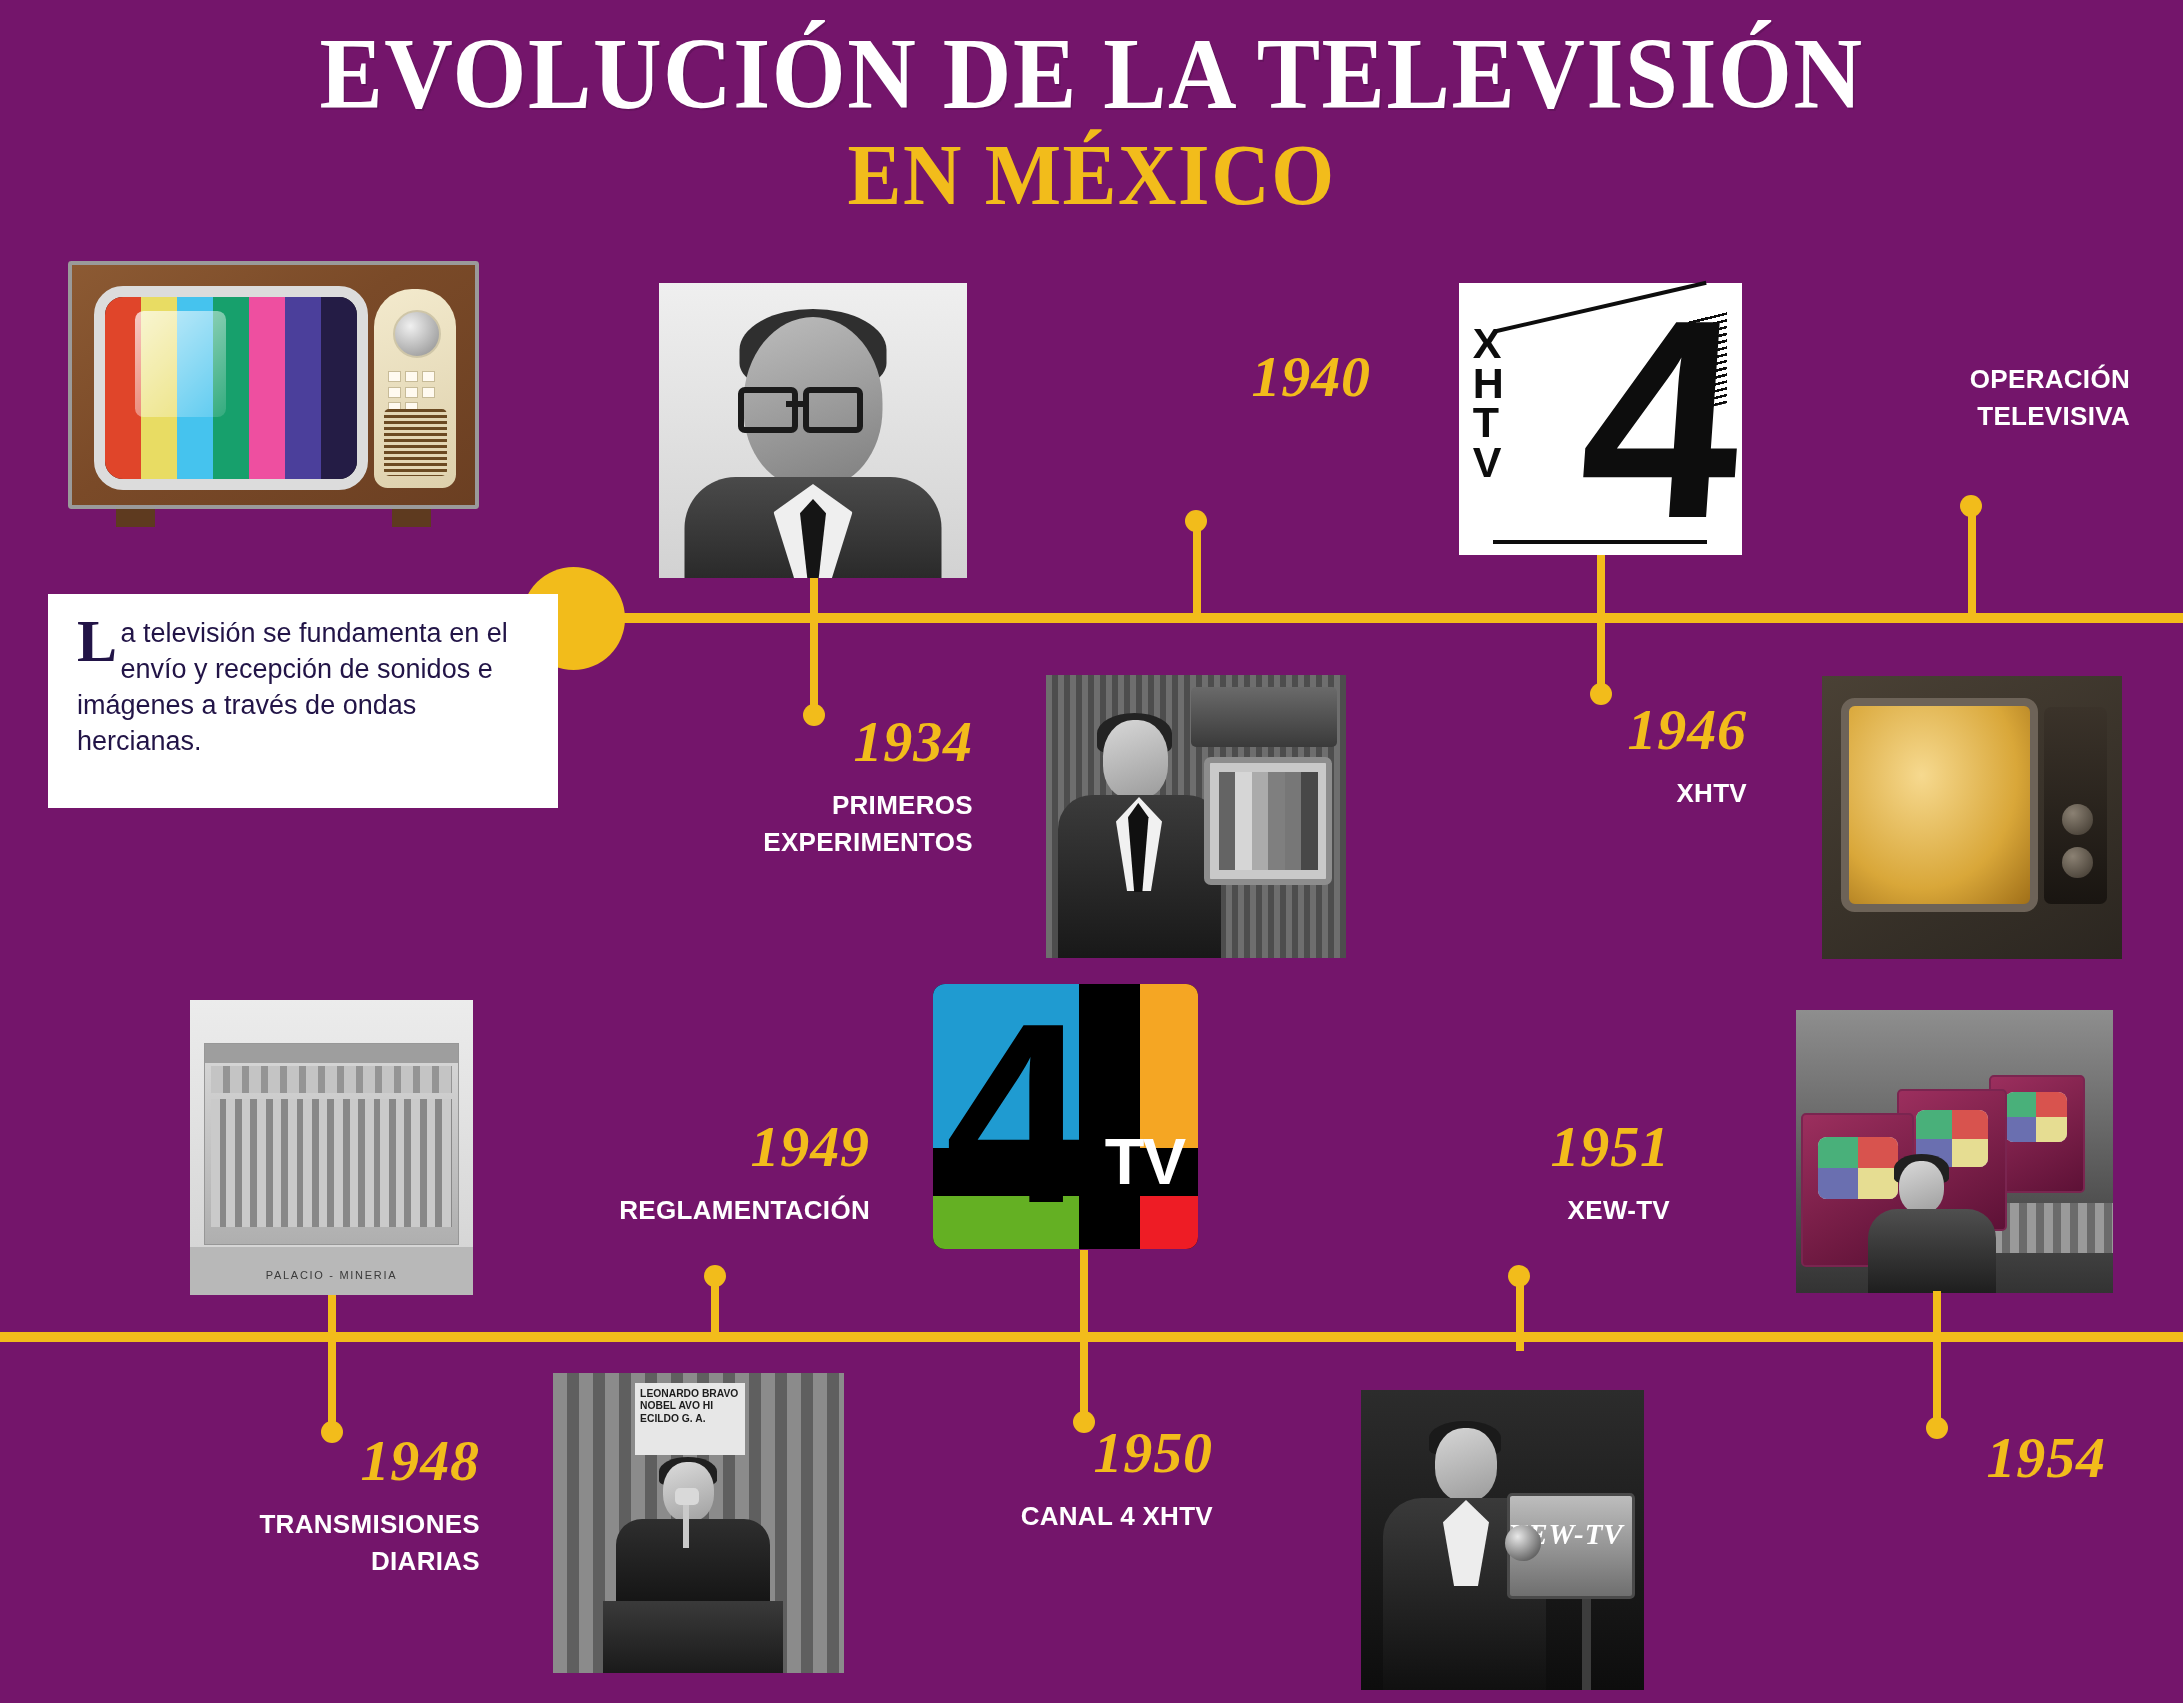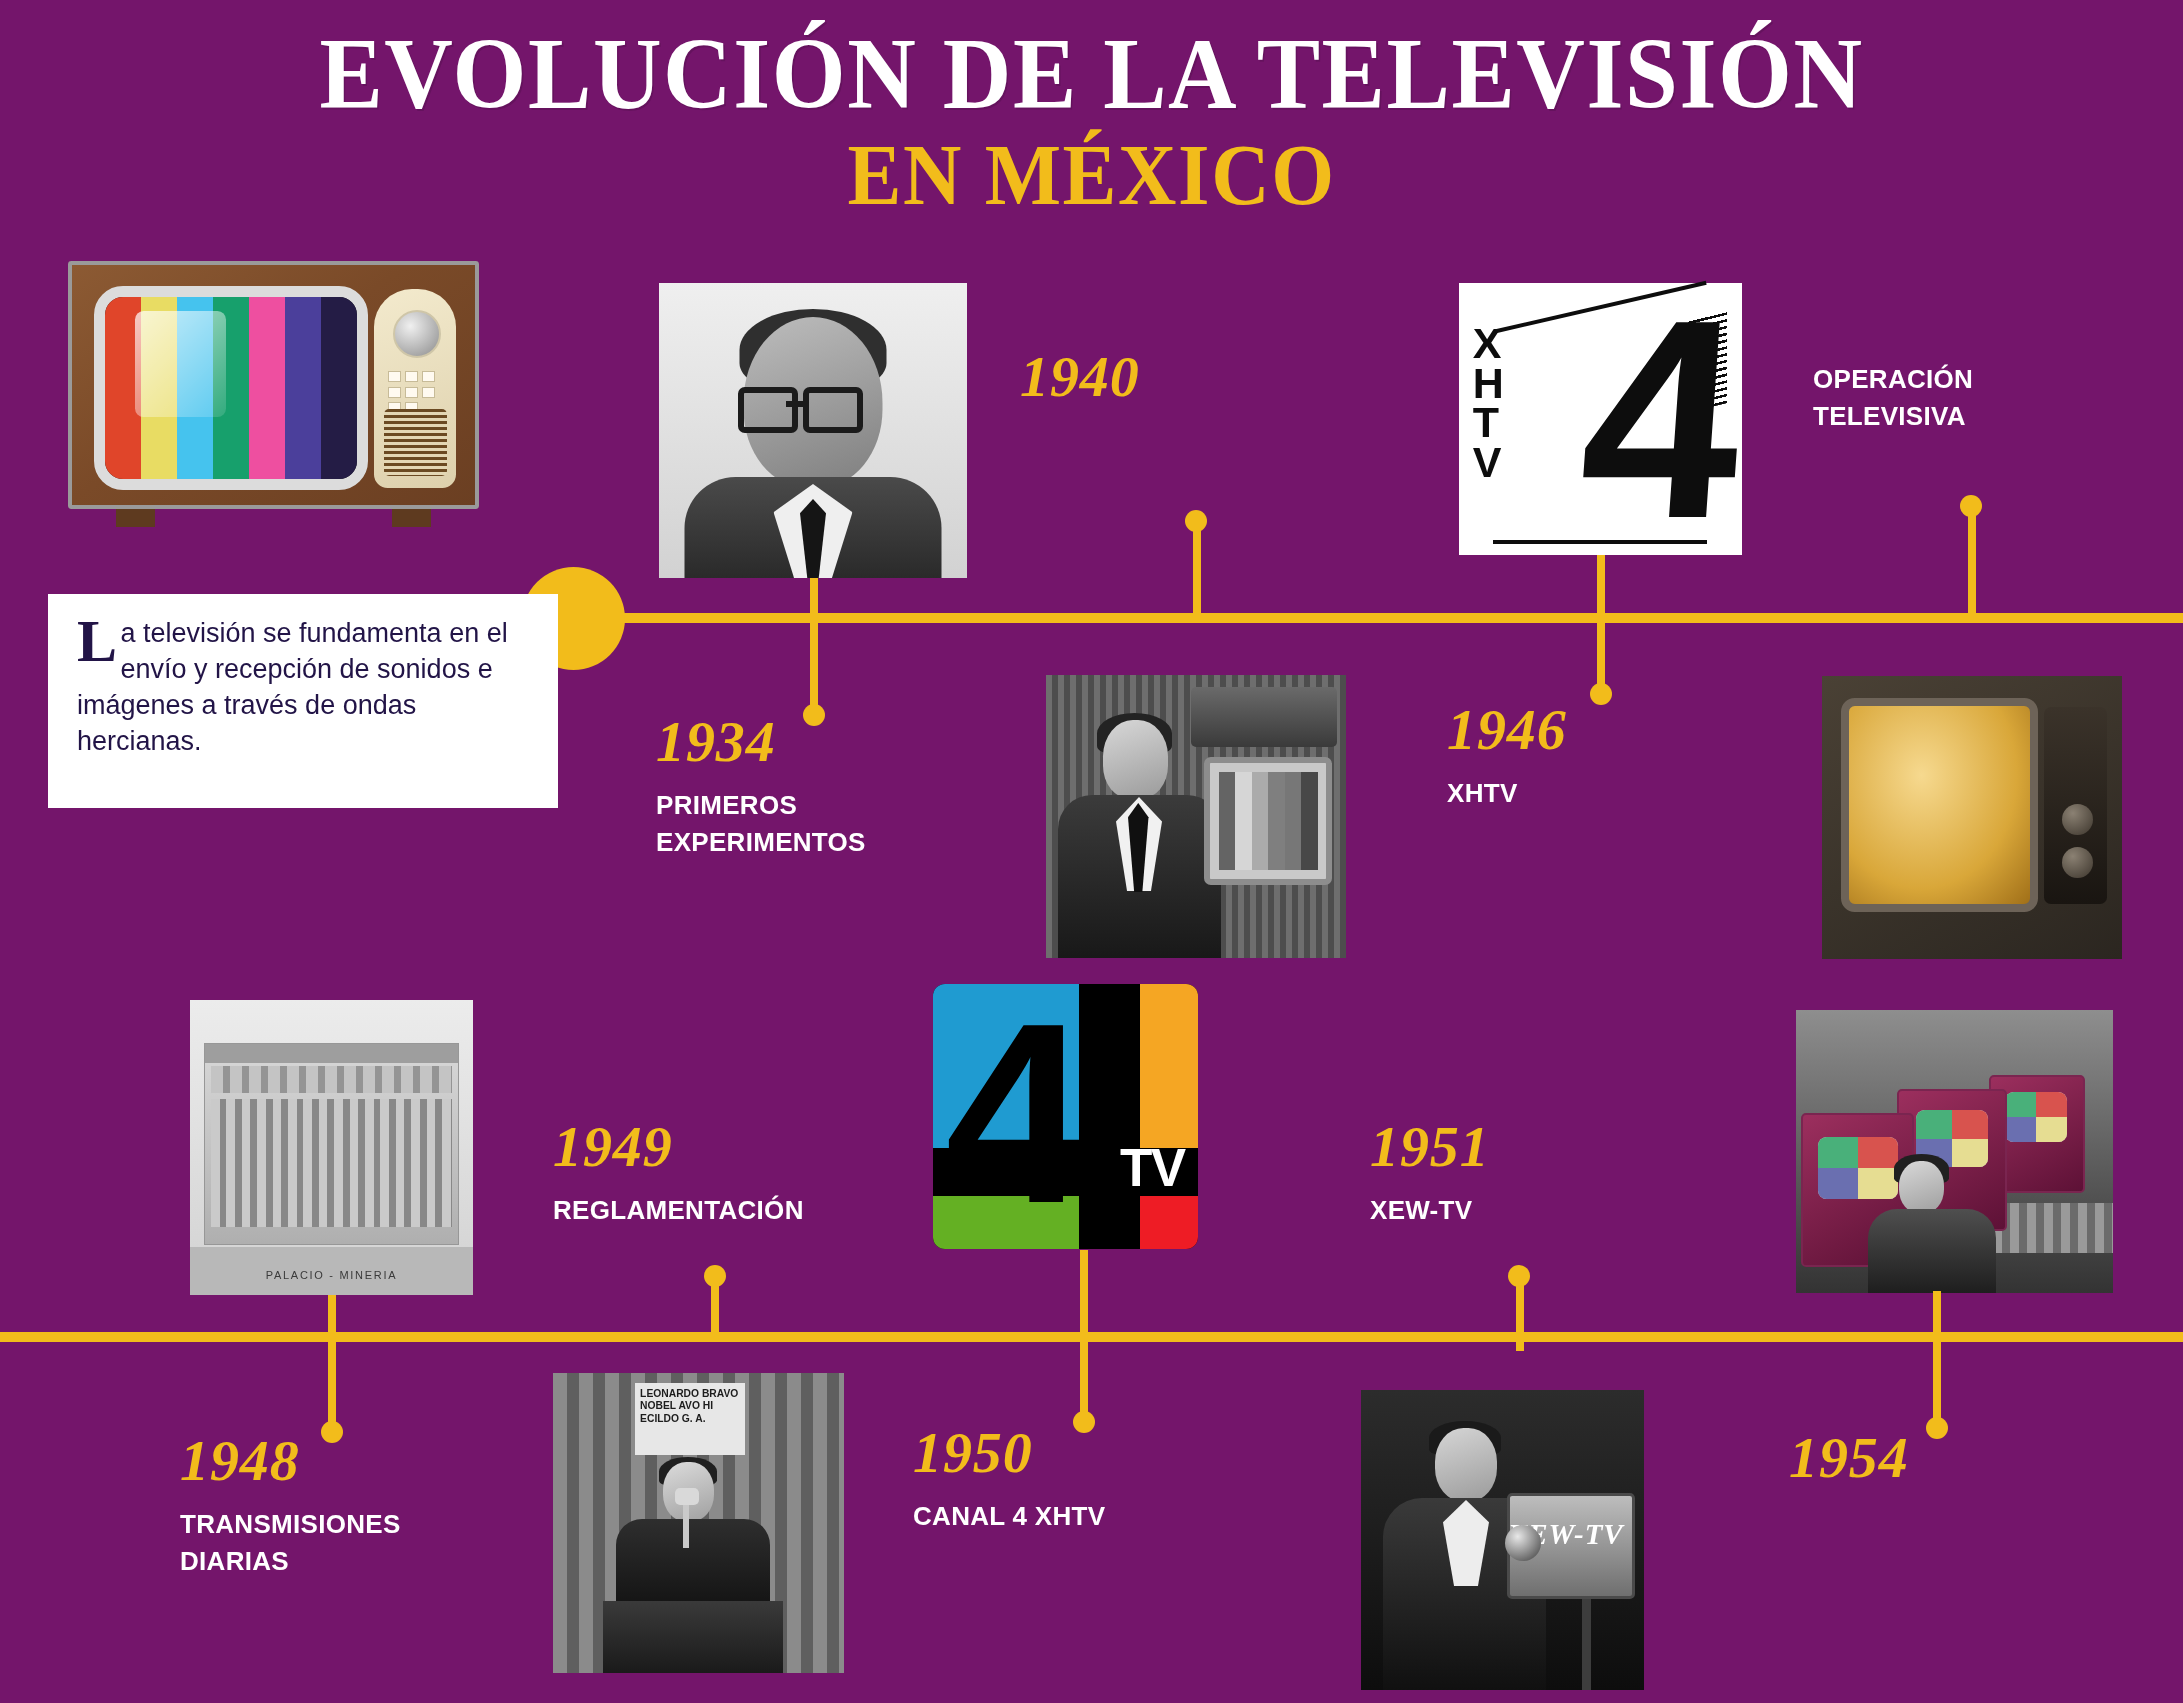--- a/index.html
+++ b/index.html
@@ -57,21 +57,21 @@
     font-family:"Liberation Sans", sans-serif;
     font-size:27px;line-height:1.33;color:#221447;
   }
   .dropcap{
     font-family:"Liberation Serif", serif;
     font-weight:bold;font-size:60px;color:#221447;
     line-height:0.6;float:left;margin:6.8px 3.4px 0 0;
   }
 
   
-  .entry{position:absolute;text-align:left;}
+  .entry{position:absolute;text-align:right;}
   .year{
     font-family:"Liberation Serif", serif;
     font-style:italic;font-weight:bold;
     font-size:58px;color:#F2BC1B;line-height:1.05;
     letter-spacing:0.9px;
   }
   .label{
     font-family:"Liberation Sans", sans-serif;
     font-weight:bold;font-size:26px;color:#FFFFFF;
     line-height:1.45;margin-top:13.7px;letter-spacing:0.3px;
@@ -275,21 +275,21 @@
   .logo-c4{position:absolute;left:933px;top:984px;width:265px;height:265px;
      border-radius:12px;overflow:hidden;background:#000;}
   .c4-blue{position:absolute;left:0;top:0;width:55%;height:62%;background:#1F9BD1;}
   .c4-orange{position:absolute;right:0;top:0;width:22%;height:62%;background:#F5A623;}
   .c4-green{position:absolute;left:0;bottom:0;width:55%;height:20%;background:#64B023;}
   .c4-red{position:absolute;right:0;bottom:0;width:22%;height:20%;background:#EE1C25;}
   .c4-four{position:absolute;left:0;top:0;width:100%;height:100%;
      font-family:"Liberation Sans",sans-serif;font-weight:bold;font-size:257px;color:#000;
      line-height:257px;text-align:left;padding-left:12px;box-sizing:border-box;}
   .c4-tv{position:absolute;right:13.7px;bottom:55px;
-     font-family:"Liberation Sans",sans-serif;font-weight:bold;font-size:53px;color:#fff;
+     font-family:"Liberation Sans",sans-serif;font-weight:bold;font-size:65px;color:#fff;
      line-height:1;letter-spacing:-1.7px;}
 </style>
 </head>
 <body>
 
 <div class="stage">
 
   <div class="title-wrap">
     <div class="title-main">EVOLUCIÓN DE LA TELEVISIÓN</div>
     <div class="title-sub">EN MÉXICO</div>

